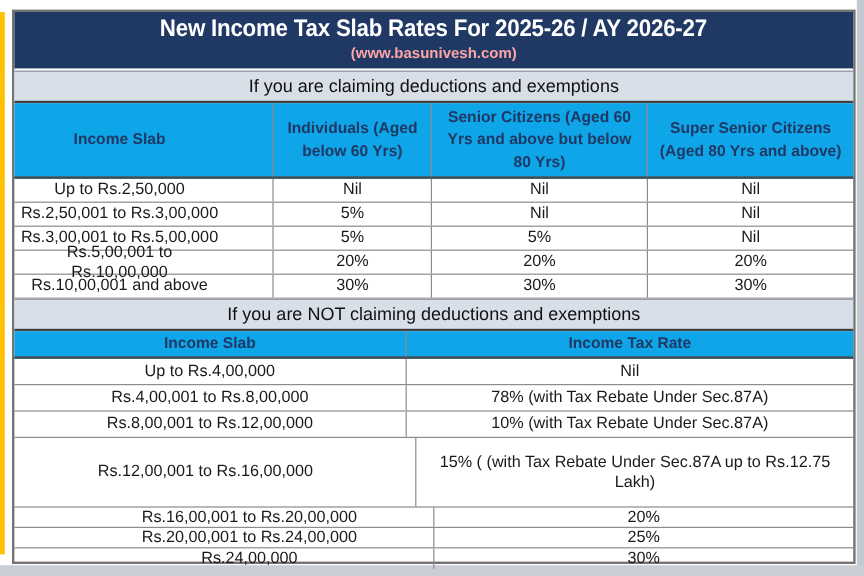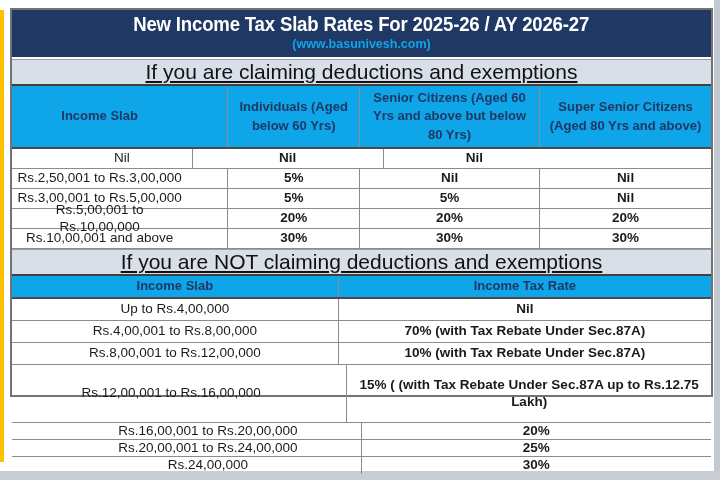--- a/index.html
+++ b/index.html
@@ -29,21 +29,21 @@
   .edge-bottom {
     position: absolute;
     left: 0; bottom: 0;
     width: 100%; height: 9px;
     background: #c9ced4;
   }
 
   .sheet {
     position: absolute;
     left: 10px; top: 8px;
-    width: 703px; height: 389px;
+    width: 703px; height: 462px;
     display: flex;
     flex-direction: column;
     background: #ffffff;
     border: 2px solid #737373;
   }
 
   .title-block {
     background: #1F3864;
     border-bottom: 2px solid #ffffff;
     height: 49px;
@@ -56,54 +56,53 @@
     display: inline-block;
     font-size: 20px;
     font-weight: bold;
     letter-spacing: -0.2px;
     transform: scaleX(0.93);
     white-space: nowrap;
   }
   .subtitle {
     font-size: 12.5px;
     font-weight: bold;
-    color: #0ea5e9;
+    color: #fca5a5;
     margin-top: 1px;
   }
 
   .band {
     background: #D9DFE8;
     border-top: 1px solid #9aa0a8;
     border-bottom: 2px solid #404040;
     height: 27px;
     flex: 0 0 auto;
     display: flex;
     align-items: center;
     justify-content: center;
-    font-size: 21px;
+    font-size: 15px;
     color: #111111;
-    text-decoration: underline;
   }
 
   .row {
     display: flex;
     flex: 0 0 auto;
     border-bottom: 1px solid #8c8c8c;
   }
   .c {
     display: flex;
     align-items: center;
     justify-content: center;
     text-align: center;
     font-size: 13.5px;
     color: #1a1a1a;
     padding: 1px 4px;
     line-height: 1.25;
   }
-  .c + .c { border-left: 1px solid #8c8c8c; font-weight: bold; }
+  .c + .c { border-left: 1px solid #8c8c8c; }
 
   .thead {
     background: #0ea5e9;
     border-bottom: 2px solid #4a4a4a;
     font-weight: bold;
   }
   .thead .c {
     color: #1F3864;
     font-size: 13px;
     font-weight: bold;
@@ -146,20 +145,21 @@
 
     <div class="t1">
       <div class="row thead t1-head">
         <div class="c c1">Income Slab</div>
         <div class="c c2">Individuals (Aged below 60 Yrs)</div>
         <div class="c c3">Senior Citizens (Aged 60 Yrs and above but below 80 Yrs)</div>
         <div class="c c4">Super Senior Citizens (Aged 80 Yrs and above)</div>
       </div>
 
       <div class="row t1-row">
+        <div class="c c1">Up to Rs.2,50,000</div>
         <div class="c c2">Nil</div>
         <div class="c c3">Nil</div>
         <div class="c c4">Nil</div>
       </div>
       <div class="row t1-row">
         <div class="c c1">Rs.2,50,001 to Rs.3,00,000</div>
         <div class="c c2">5%</div>
         <div class="c c3">Nil</div>
         <div class="c c4">Nil</div>
       </div>
@@ -190,21 +190,21 @@
         <div class="c c1">Income Slab</div>
         <div class="c c2">Income Tax Rate</div>
       </div>
 
       <div class="row t2-row">
         <div class="c c1">Up to Rs.4,00,000</div>
         <div class="c c2">Nil</div>
       </div>
       <div class="row t2-row">
         <div class="c c1">Rs.4,00,001 to Rs.8,00,000</div>
-        <div class="c c2">70% (with Tax Rebate Under Sec.87A)</div>
+        <div class="c c2">78% (with Tax Rebate Under Sec.87A)</div>
       </div>
       <div class="row t2-row">
         <div class="c c1">Rs.8,00,001 to Rs.12,00,000</div>
         <div class="c c2">10% (with Tax Rebate Under Sec.87A)</div>
       </div>
       <div class="row t2-row tall">
         <div class="c c1">Rs.12,00,001 to Rs.16,00,000</div>
         <div class="c c2">15% ( (with Tax Rebate Under Sec.87A up to Rs.12.75 Lakh)</div>
       </div>
       <div class="row t2-row short">

